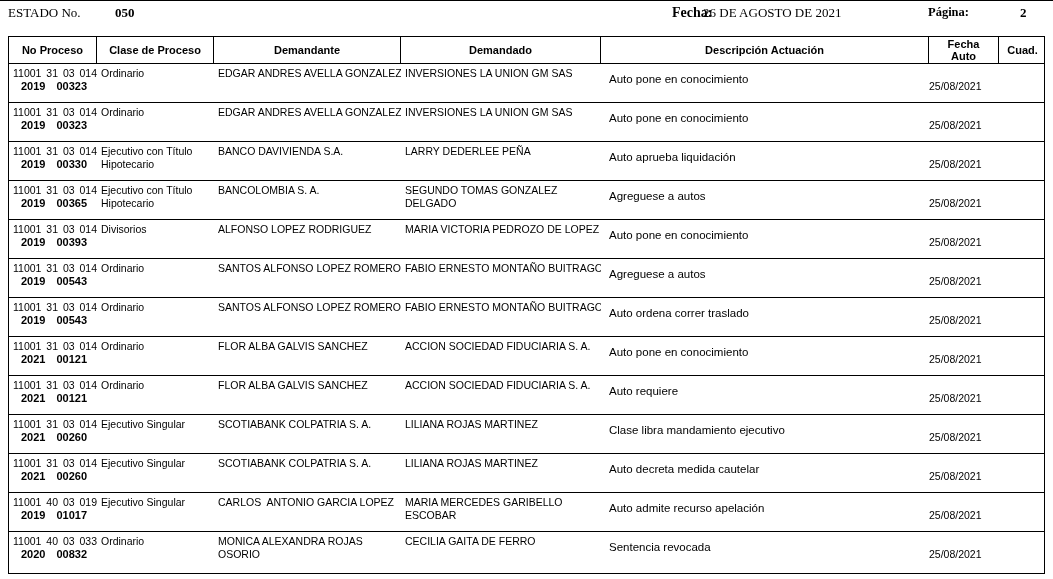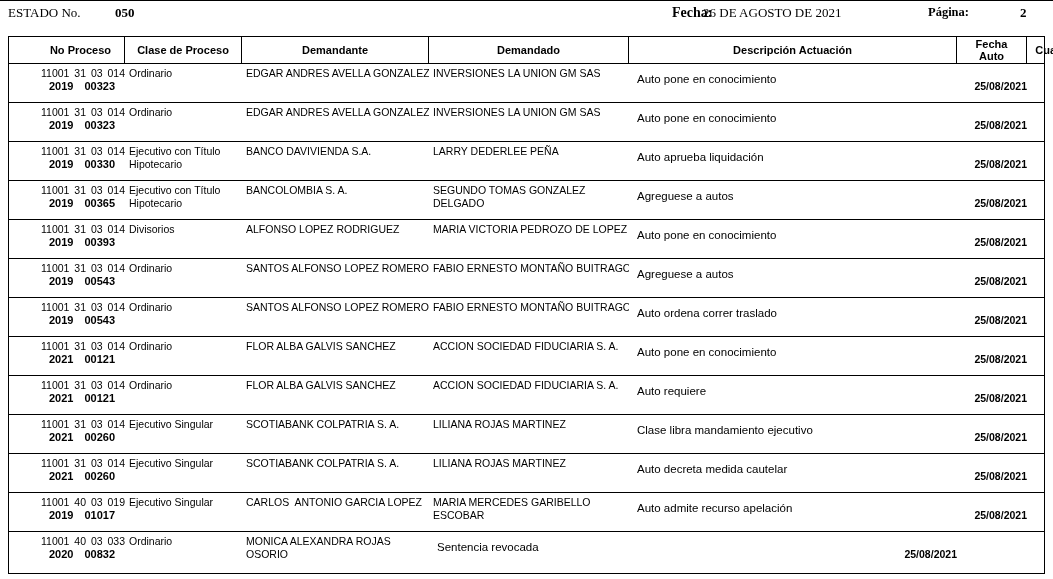--- a/index.html
+++ b/index.html
@@ -22,21 +22,20 @@
   .m-fecha-label  { left: 672px; font-weight: bold; font-size: 14px; }
   .m-fecha-value  { left: 703px; }
   .m-pagina-label { left: 928px; font-weight: bold; font-size: 12.5px; }
   .m-pagina-value { left: 1020px; font-weight: bold; }
 
   
   .tbl { position: absolute; left: 8px; top: 36px; width: 1037px; }
   .grid-cols {
     display: grid;
     grid-template-columns: 88px 117px 187px 200px 328px 70px 47px;
-    padding-left: 28px;
   }
   .thead {
     border: 1.5px solid #000;
     height: 28px;
     font-weight: bold; font-size: 11px; line-height: 12px;
   }
   .th {
     border-right: 1.5px solid #000;
     display: flex; align-items: center; justify-content: center;
     text-align: center; white-space: pre-line; height: 100%;
@@ -45,21 +44,21 @@
 
   .tbody { border-left: 1.5px solid #000; border-right: 1.5px solid #000; }
   .row { height: 39px; border-bottom: 1.5px solid #000; overflow: hidden; }
   .row:last-child { height: 42px; }
   .cell { padding: 3px 2px 0 4px; font-size: 10.5px; line-height: 13px;
           white-space: pre; overflow: hidden; }
   .c-np .np1 { white-space: pre; word-spacing: 2px; }
   .c-np .np2 { font-weight: bold; font-size: 11px; padding-left: 8px; }
   .c-np .np2 .num { margin-left: 11px; }
   .c-desc { padding-top: 9px; padding-left: 8px; font-size: 11.5px; }
-  .c-fecha { padding: 16px 0 0 0; text-align: right; font-size: 10.5px; font-weight: bold; }
+  .c-fecha { padding: 16px 0 0 0; text-align: left; font-size: 10.5px; }
   .c-cuad { padding-top: 16px; text-align: center; }
 </style>
 </head>
 <body>
 
 <div class="page">
   <div class="topline"></div>
 
   <div class="meta">
     <span class="m-estado-label">ESTADO No.</span>
@@ -192,19 +191,20 @@
 ESCOBAR</div>
           <div class="cell c-desc">Auto admite recurso apelación</div>
           <div class="cell c-fecha">25/08/2021</div>
           <div class="cell c-cuad"></div>
         </div>
         <div class="row grid-cols">
           <div class="cell c-np"><div class="np1">11001 40 03 033</div><div class="np2"><span>2020</span><span class="num">00832</span></div></div>
           <div class="cell c-clase">Ordinario</div>
           <div class="cell c-dte">MONICA ALEXANDRA ROJAS
 OSORIO</div>
+          <div class="cell c-ddo">CECILIA GAITA DE FERRO</div>
           <div class="cell c-desc">Sentencia revocada</div>
           <div class="cell c-fecha">25/08/2021</div>
           <div class="cell c-cuad"></div>
         </div>
       </div>
   </div>
 </div>
 
 </body></html>

